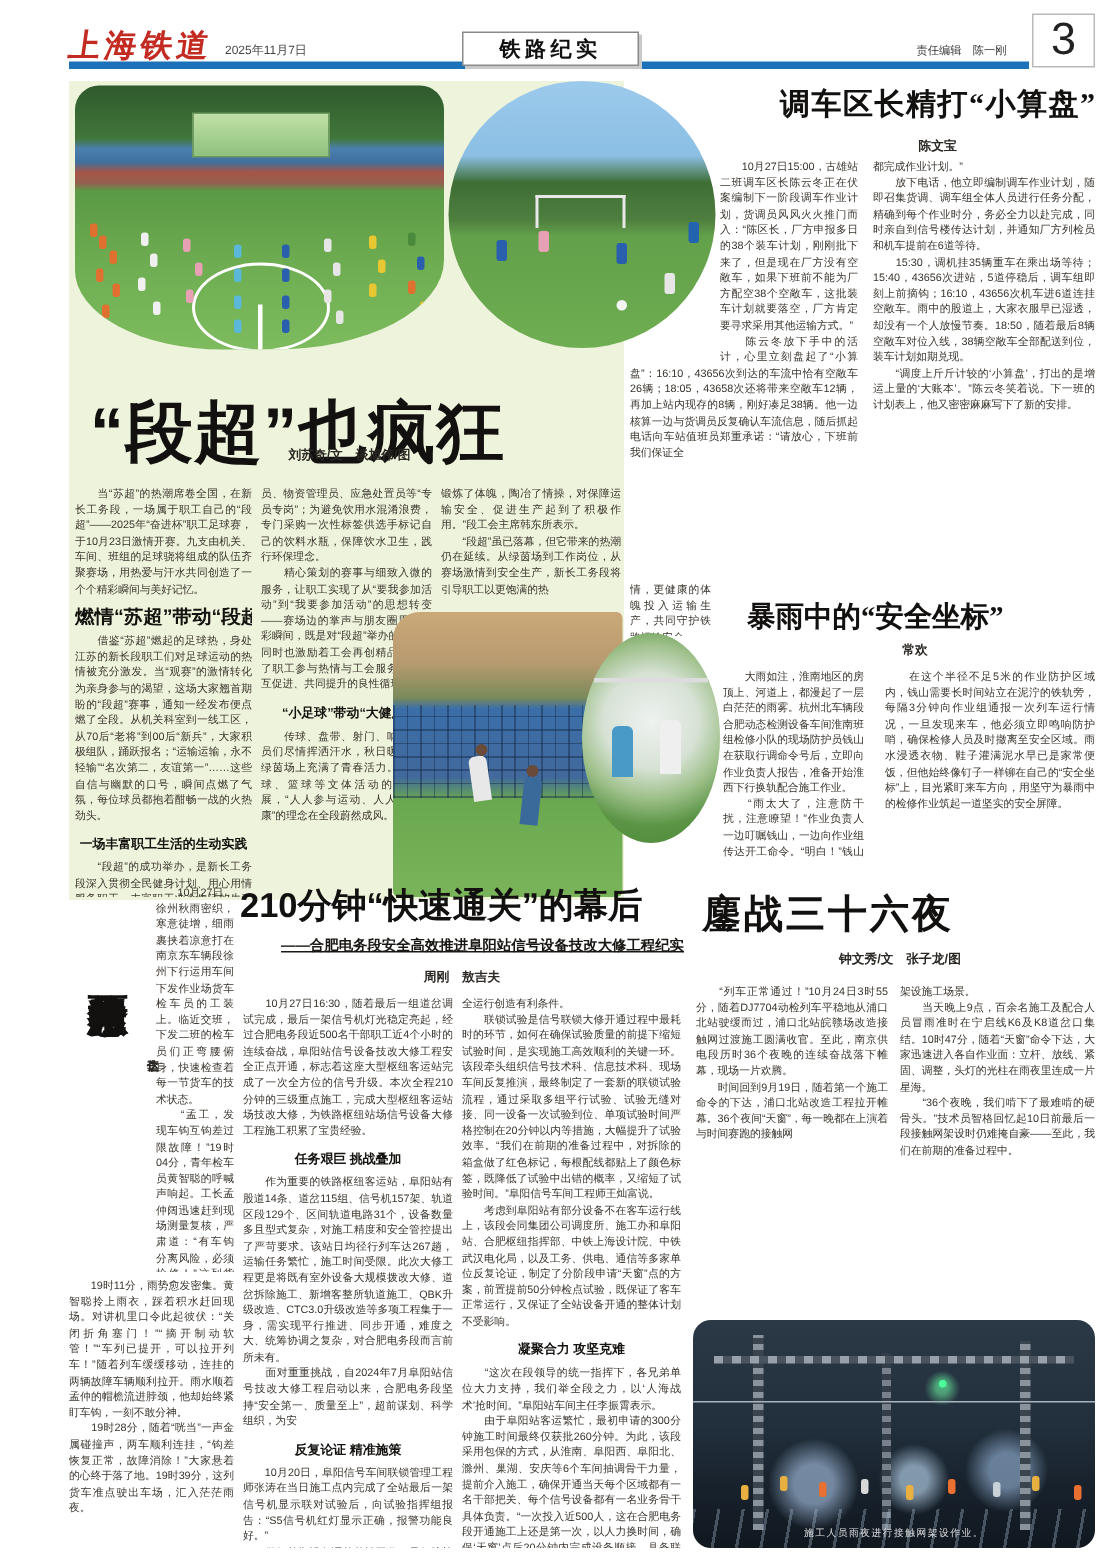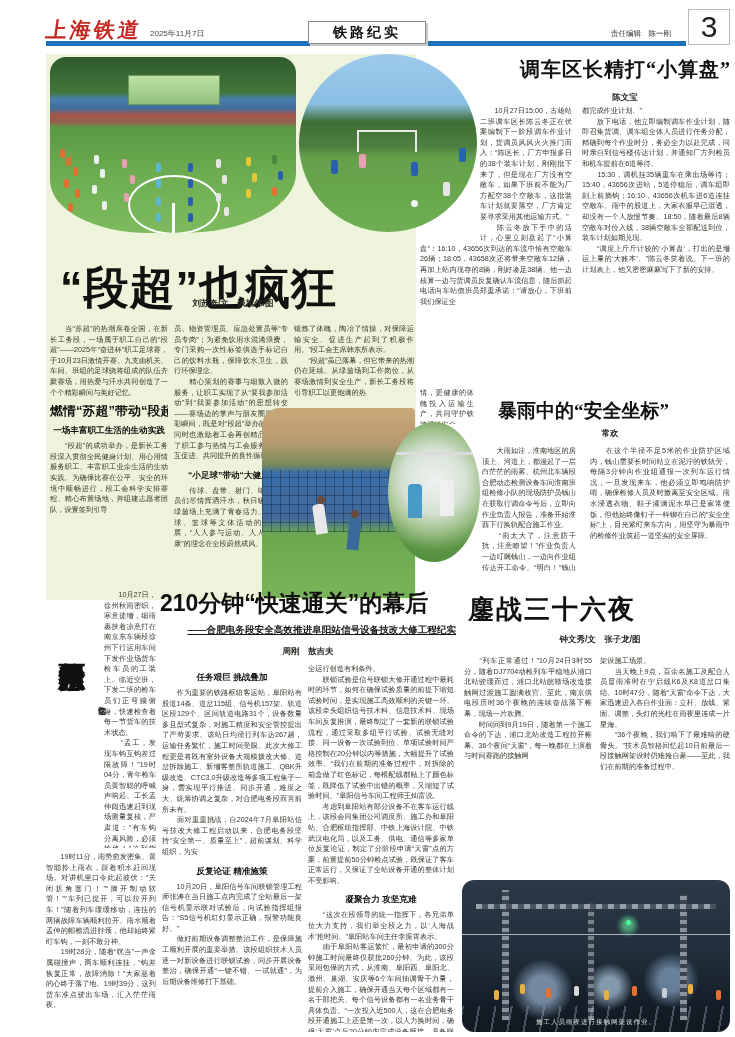--- a/index.html
+++ b/index.html
@@ -60,20 +60,21 @@
          52px 8px #2a5fae, 100px -6px #2463b0, -28px 6px #2a5fae, 84px 28px #e6e6e6;"></div>
   <div class="abs" style="left:112px;top:146px;width:7px;height:7px;border-radius:50%;background:#f5f5f5;"></div>
 </div>
 
 <div class="abs hl" style="left:60px;top:232px;width:346px;font-size:45px;letter-spacing:1px;margin-top:26px;">“段超”也疯狂</div>
 <div class="abs by" style="left:60px;top:298px;width:346px;">刘苏奇/文　谈旭伟/图</div>
 
 <div class="abs" style="left:50px;top:324px;width:118px;height:274px;overflow:hidden;">
   <div class="bt">　　当“苏超”的热潮席卷全国，在新长工务段，一场属于职工自己的“段超”——2025年“奋进杯”职工足球赛，于10月23日激情开赛。九支由机关、车间、班组的足球骁将组成的队伍齐聚赛场，用热爱与汗水共同创造了一个个精彩瞬间与美好记忆。</div>
   <div class="sh" style="font-size:13px;">燃情“苏超”带动“段超”激情</div>
+  <div class="bt">　　借鉴“苏超”燃起的足球热，身处江苏的新长段职工们对足球运动的热情被充分激发。当“观赛”的激情转化为亲身参与的渴望，这场大家翘首期盼的“段超”赛事，通知一经发布便点燃了全段。从机关科室到一线工区，从70后“老将”到00后“新兵”，大家积极组队，踊跃报名；“运输运输，永不轻输”“名次第二，友谊第一”……这些自信与幽默的口号，瞬间点燃了气氛，每位球员都抱着酣畅一战的火热劲头。</div>
   <div class="sh">一场丰富职工生活的生动实践</div>
   <div class="bt">　　“段超”的成功举办，是新长工务段深入贯彻全民健身计划、用心用情服务职工、丰富职工业余生活的生动实践。为确保比赛在公平、安全的环境中顺畅进行，段工会科学安排赛程、精心布置场地，并组建志愿者团队，设置签到引导</div>
 </div>
 <div class="abs" style="left:174px;top:324px;width:114px;height:274px;overflow:hidden;">
   <div class="bt">员、物资管理员、应急处置员等“专员专岗”；为避免饮用水混淆浪费，专门采购一次性标签供选手标记自己的饮料水瓶，保障饮水卫生，践行环保理念。
 　　精心策划的赛事与细致入微的服务，让职工实现了从“要我参加活动”到“我要参加活动”的思想转变——赛场边的掌声与朋友圈里的精彩瞬间，既是对“段超”举办的认可，同时也激励着工会再创精品，形成了职工参与热情与工会服务效能相互促进、共同提升的良性循环。</div>
   <div class="sh">“小足球”带动“大健康”</div>
   <div class="bt">　　传球、盘带、射门、呐喊，球员们尽情挥洒汗水，秋日暖阳下的绿茵场上充满了青春活力。随着足球、篮球等文体活动的持续开展，“人人参与运动、人人关注健康”的理念在全段蔚然成风。</div>
 </div>
 <div class="abs bt" style="left:294px;top:324px;width:120px;height:84px;">锻炼了体魄，陶冶了情操，对保障运输安全、促进生产起到了积极作用。”段工会主席韩东所表示。
@@ -111,20 +112,21 @@
 <div class="abs hl" style="left:498px;top:398px;width:224px;font-size:19px;font-family:'Liberation Serif',serif;font-weight:900;">暴雨中的“安全坐标”</div>
 <div class="abs by" style="left:498px;top:428px;width:224px;">常欢</div>
 <div class="abs bt" style="left:482px;top:446px;width:94px;height:128px;">　　大雨如注，淮南地区的房顶上、河道上，都漫起了一层白茫茫的雨雾。杭州北车辆段合肥动态检测设备车间淮南班组检修小队的现场防护员钱山在获取行调命令号后，立即向作业负责人报告，准备开始淮西下行换轨配合施工作业。
 　　“雨太大了，注意防干扰，注意瞭望！”作业负责人一边叮嘱钱山，一边向作业组传达开工命令。“明白！”钱山应声而答，随即在风雨中站定了自己的位置。</div>
 <div class="abs bt" style="left:590px;top:446px;width:140px;height:128px;">　　在这个半径不足5米的作业防护区域内，钱山需要长时间站立在泥泞的铁轨旁，每隔3分钟向作业组通报一次列车运行情况，一旦发现来车，他必须立即鸣响防护哨，确保检修人员及时撤离至安全区域。雨水浸透衣物、鞋子灌满泥水早已是家常便饭，但他始终像钉子一样铆在自己的“安全坐标”上，目光紧盯来车方向，用坚守为暴雨中的检修作业筑起一道坚实的安全屏障。</div>
 
 <div class="abs hl" style="left:160px;top:588px;width:296px;font-size:23px;">210分钟“快速通关”的幕后</div>
 <div class="abs" style="left:160px;top:624px;width:296px;font-size:9.6px;font-weight:bold;text-align:right;color:#1a1814;white-space:nowrap;overflow:hidden;text-decoration:underline;">——合肥电务段安全高效推进阜阳站信号设备技改大修工程纪实</div>
 <div class="abs by" style="left:160px;top:646px;width:296px;">周刚　敖吉夫</div>
 <div class="abs" style="left:162px;top:664px;width:140px;height:368px;overflow:hidden;">
+  <div class="bt">　　10月27日16:30，随着最后一组道岔调试完成，最后一架信号机灯光稳定亮起，经过合肥电务段近500名干部职工近4个小时的连续奋战，阜阳站信号设备技改大修工程安全正点开通，标志着这座大型枢纽客运站完成了一次全方位的信号升级。本次全程210分钟的三级重点施工，完成大型枢纽客运站场技改大修，为铁路枢纽站场信号设备大修工程施工积累了宝贵经验。</div>
   <div class="sh">任务艰巨 挑战叠加</div>
   <div class="bt">　　作为重要的铁路枢纽客运站，阜阳站有股道14条、道岔115组、信号机157架、轨道区段129个、区间轨道电路31个，设备数量多且型式复杂，对施工精度和安全管控提出了严苛要求。该站日均径行列车达267趟，运输任务繁忙，施工时间受限。此次大修工程更是将既有室外设备大规模拨改大修、道岔拆除施工、新增客整所轨道施工、QBK升级改造、CTC3.0升级改造等多项工程集于一身，需实现平行推进、同步开通，难度之大、统筹协调之复杂，对合肥电务段而言前所未有。
 　　面对重重挑战，自2024年7月阜阳站信号技改大修工程启动以来，合肥电务段坚持“安全第一、质量至上”，超前谋划、科学组织，为安</div>
   <div class="sh">反复论证 精准施策</div>
   <div class="bt">　　10月20日，阜阳信号车间联锁管理工程师张涛在当日施工点内完成了全站最后一架信号机显示联对试验后，向试验指挥组报告：“S5信号机红灯显示正确，报警功能良好。”
 　　做好前期设备调整整治工作，是保障施工顺利开展的重要举措。该段组织技术人员逐一对新设备进行联锁试验，同步开展设备整治，确保开通“一键不错、一试就通”，为后期设备维修打下基础。</div>
 </div>
 <div class="abs" style="left:308px;top:664px;width:146px;height:368px;overflow:hidden;">
   <div class="bt">全运行创造有利条件。
 　　联锁试验是信号联锁大修开通过程中最耗时的环节，如何在确保试验质量的前提下缩短试验时间，是实现施工高效顺利的关键一环。该段牵头组织信号技术科、信息技术科、现场车间反复推演，最终制定了一套新的联锁试验流程，通过采取多组平行试验、试验无缝对接、同一设备一次试验到位、单项试验时间严格控制在20分钟以内等措施，大幅提升了试验效率。“我们在前期的准备过程中，对拆除的箱盒做了红色标记，每根配线都贴上了颜色标签，既降低了试验中出错的概率，又缩短了试验时间。”阜阳信号车间工程师王灿富说。

